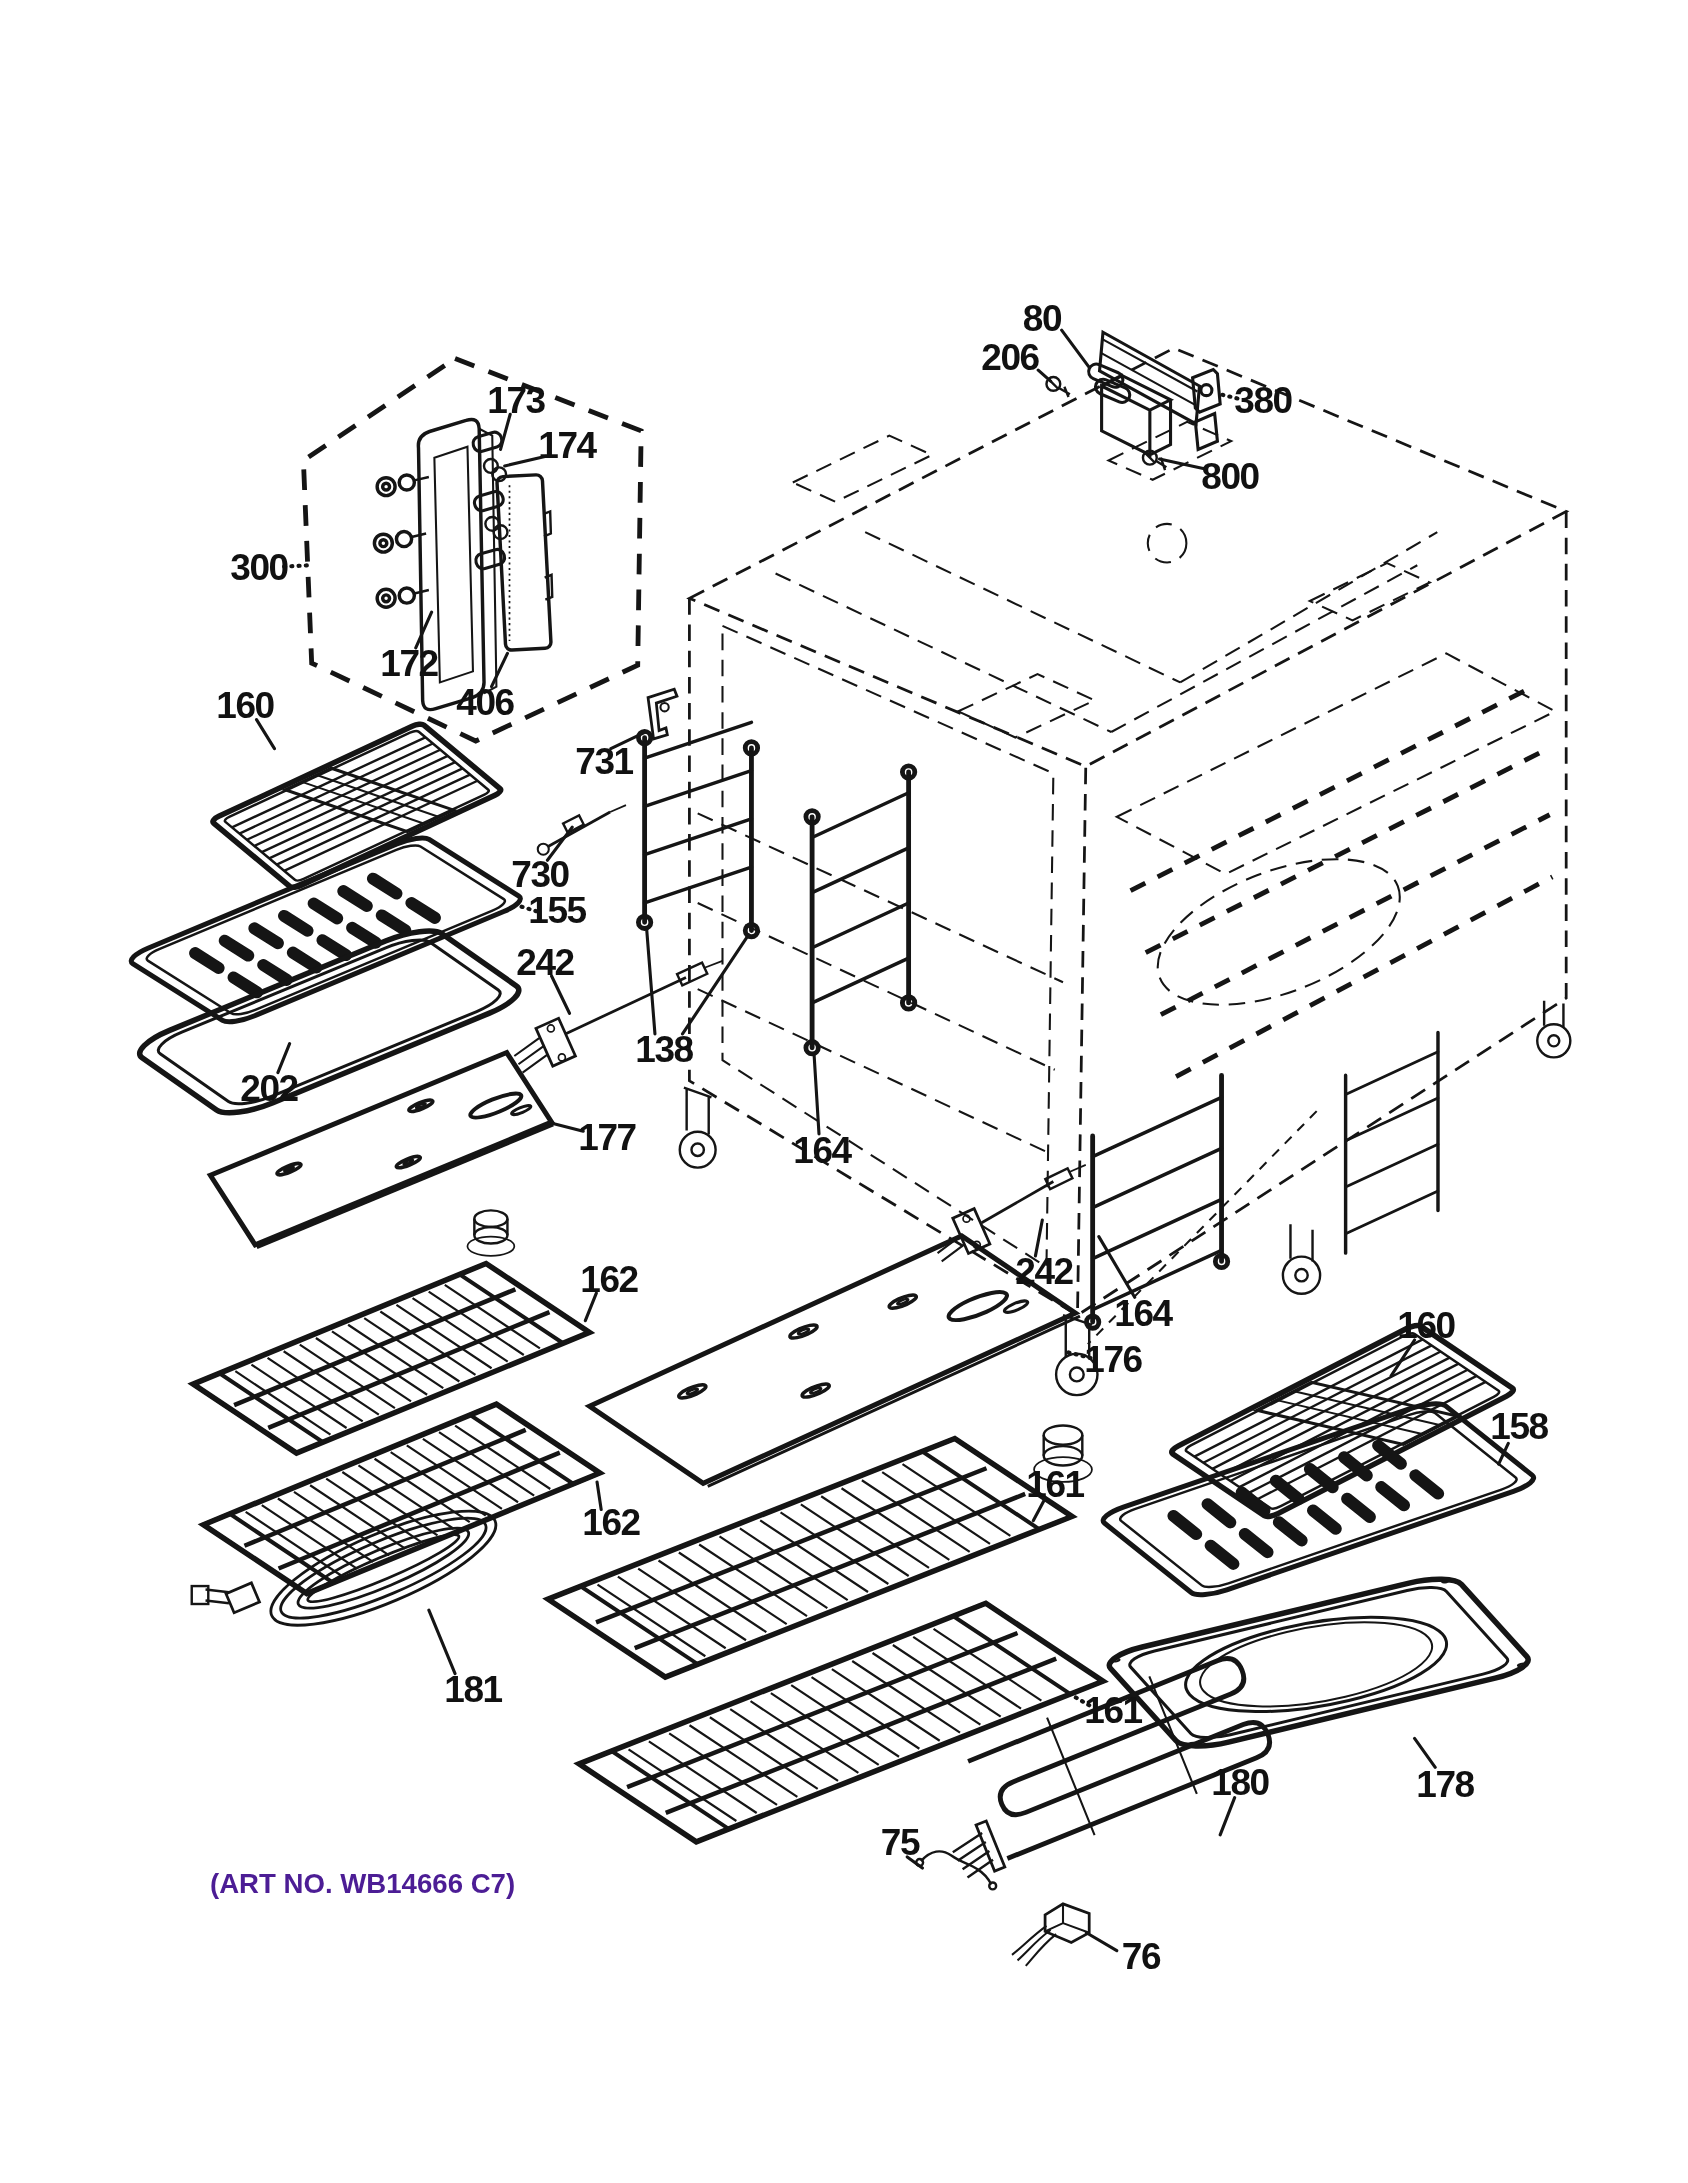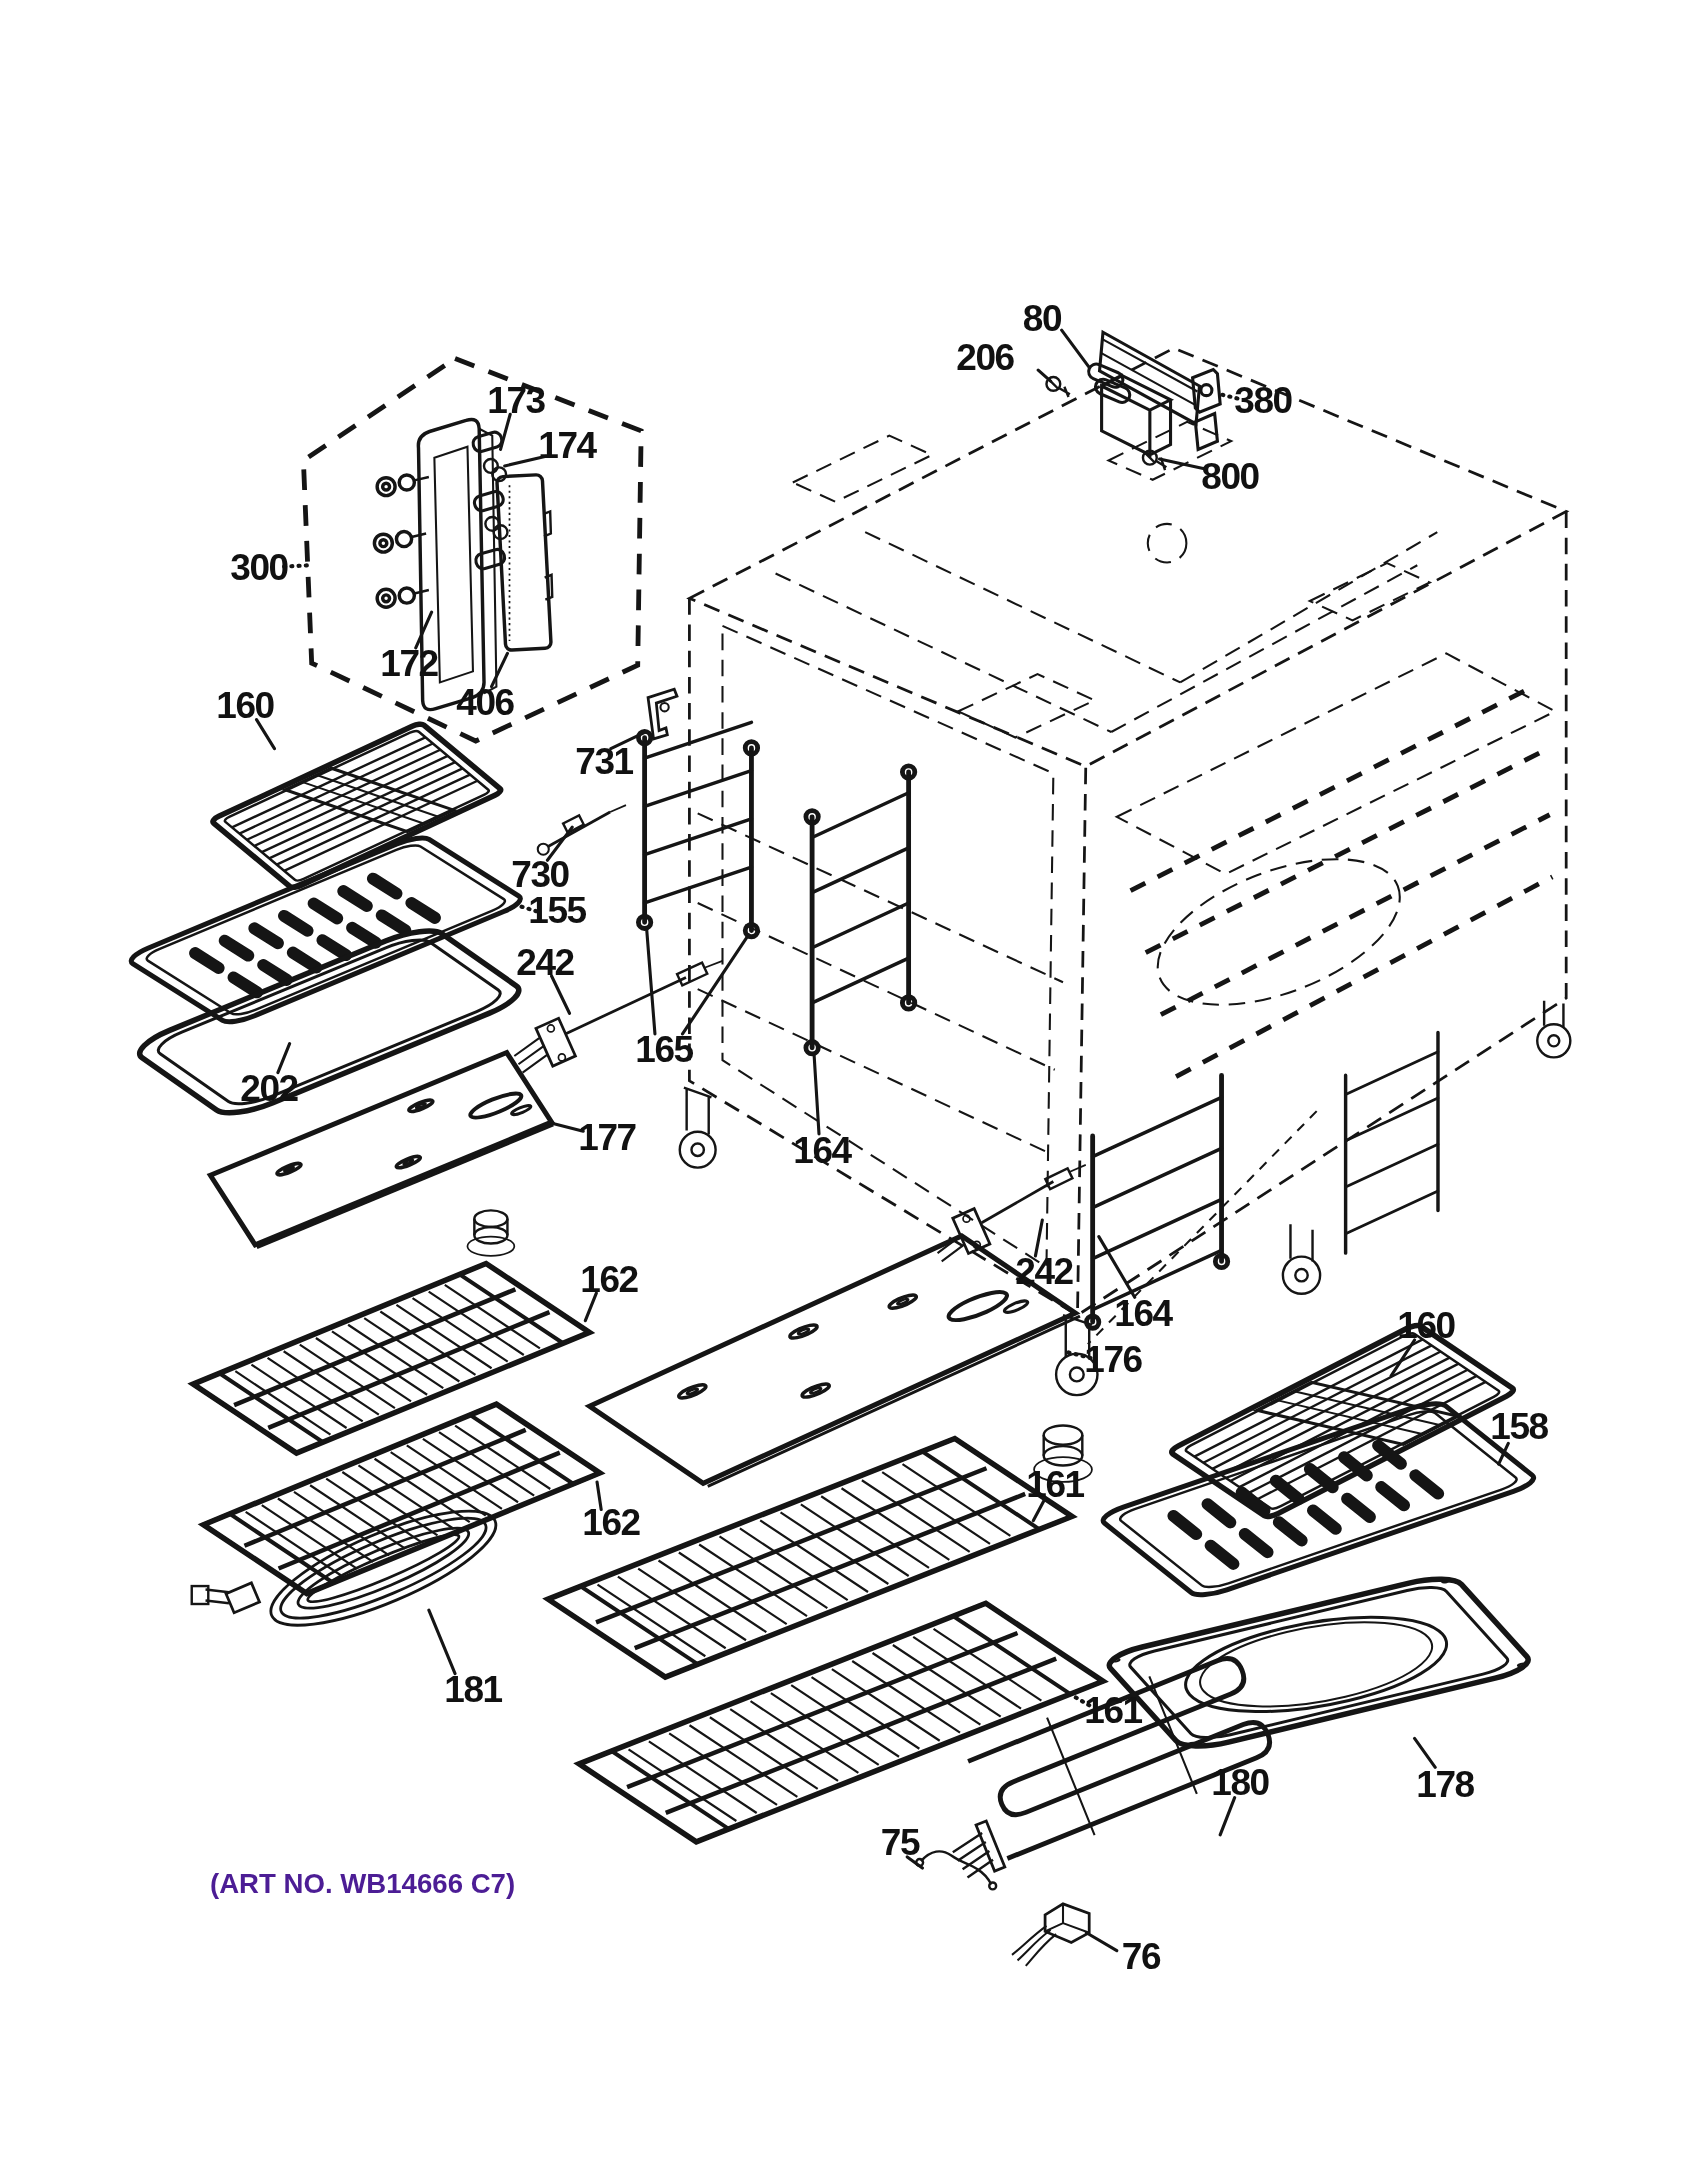--- a/index.html
+++ b/index.html
@@ -336,36 +336,36 @@
              M1791,2608 L1770,2662 M2082,2564 L2052,2522
              M1316,2694 L1338,2710 M1620,2830 L1576,2804"></path>
   </g>
   <g stroke-width="6" stroke-linecap="round" stroke-dasharray="1.5 9">
     <path d="M412,822 L450,820 M1795,578 L1770,572 M778,1322 L752,1314
              M1582,1970 L1550,1962 M1580,2474 L1556,2460"></path>
   </g>
 </svg>
 
   <span class="co" style="left:1042px;top:318px">80</span>
-  <span class="co" style="left:985px;top:357px">206</span>
+  <span class="co" style="left:1010px;top:357px">206</span>
   <span class="co" style="left:1263px;top:400px">380</span>
   <span class="co" style="left:1230px;top:476px">800</span>
   <span class="co" style="left:259px;top:567px">300</span>
   <span class="co" style="left:516px;top:400px">173</span>
   <span class="co" style="left:567px;top:445px">174</span>
   <span class="co" style="left:409px;top:663px">172</span>
   <span class="co" style="left:485px;top:702px">406</span>
   <span class="co" style="left:245px;top:705px">160</span>
   <span class="co" style="left:604px;top:761px">731</span>
   <span class="co" style="left:540px;top:874px">730</span>
   <span class="co" style="left:557px;top:910px">155</span>
   <span class="co" style="left:545px;top:962px">242</span>
   <span class="co" style="left:269px;top:1088px">202</span>
   <span class="co" style="left:607px;top:1137px">177</span>
-  <span class="co" style="left:664px;top:1049px">165</span>
+  <span class="co" style="left:664px;top:1049px">138</span>
   <span class="co" style="left:822px;top:1150px">164</span>
   <span class="co" style="left:609px;top:1279px">162</span>
   <span class="co" style="left:611px;top:1522px">162</span>
   <span class="co" style="left:1044px;top:1271px">242</span>
   <span class="co" style="left:1143px;top:1313px">164</span>
   <span class="co" style="left:1113px;top:1359px">176</span>
   <span class="co" style="left:1426px;top:1325px">160</span>
   <span class="co" style="left:1519px;top:1426px">158</span>
   <span class="co" style="left:1055px;top:1484px">161</span>
   <span class="co" style="left:1113px;top:1710px">161</span>

